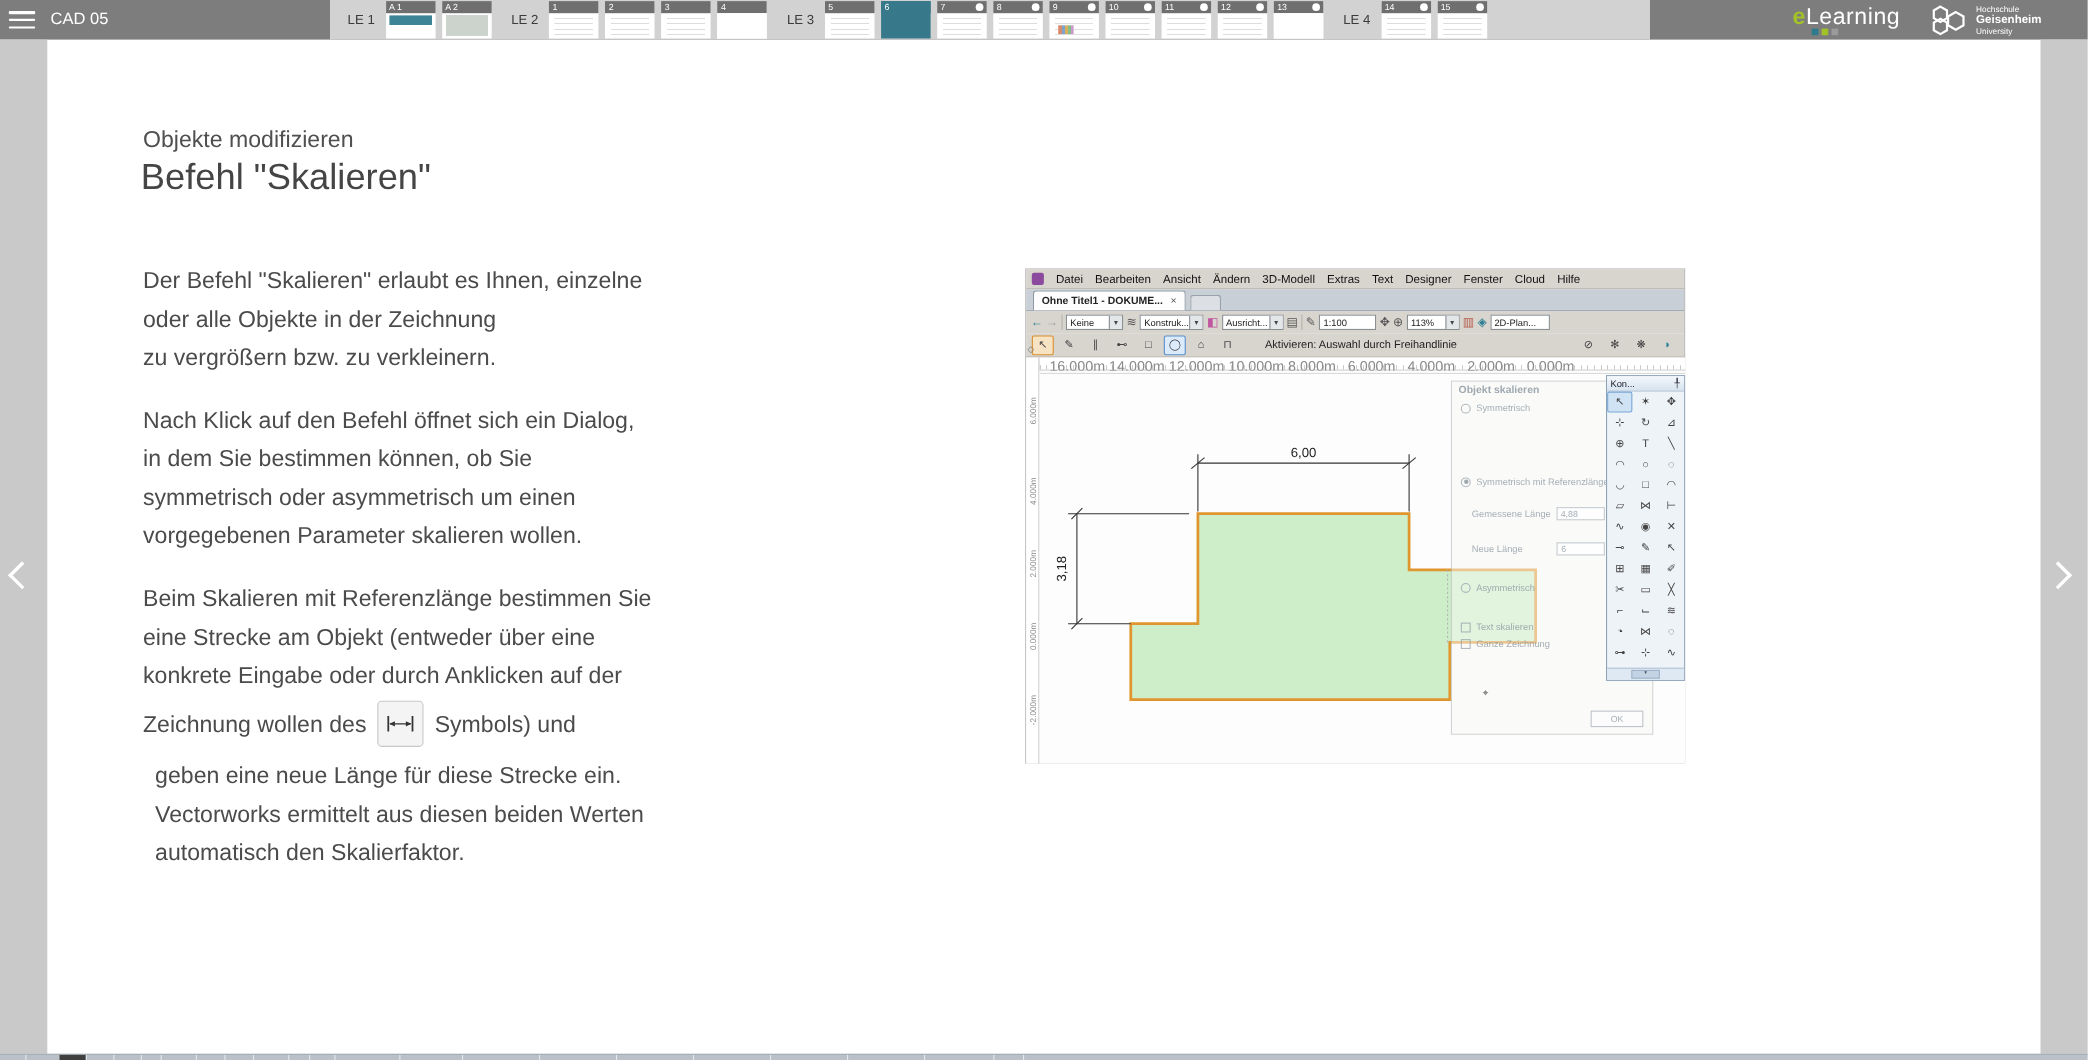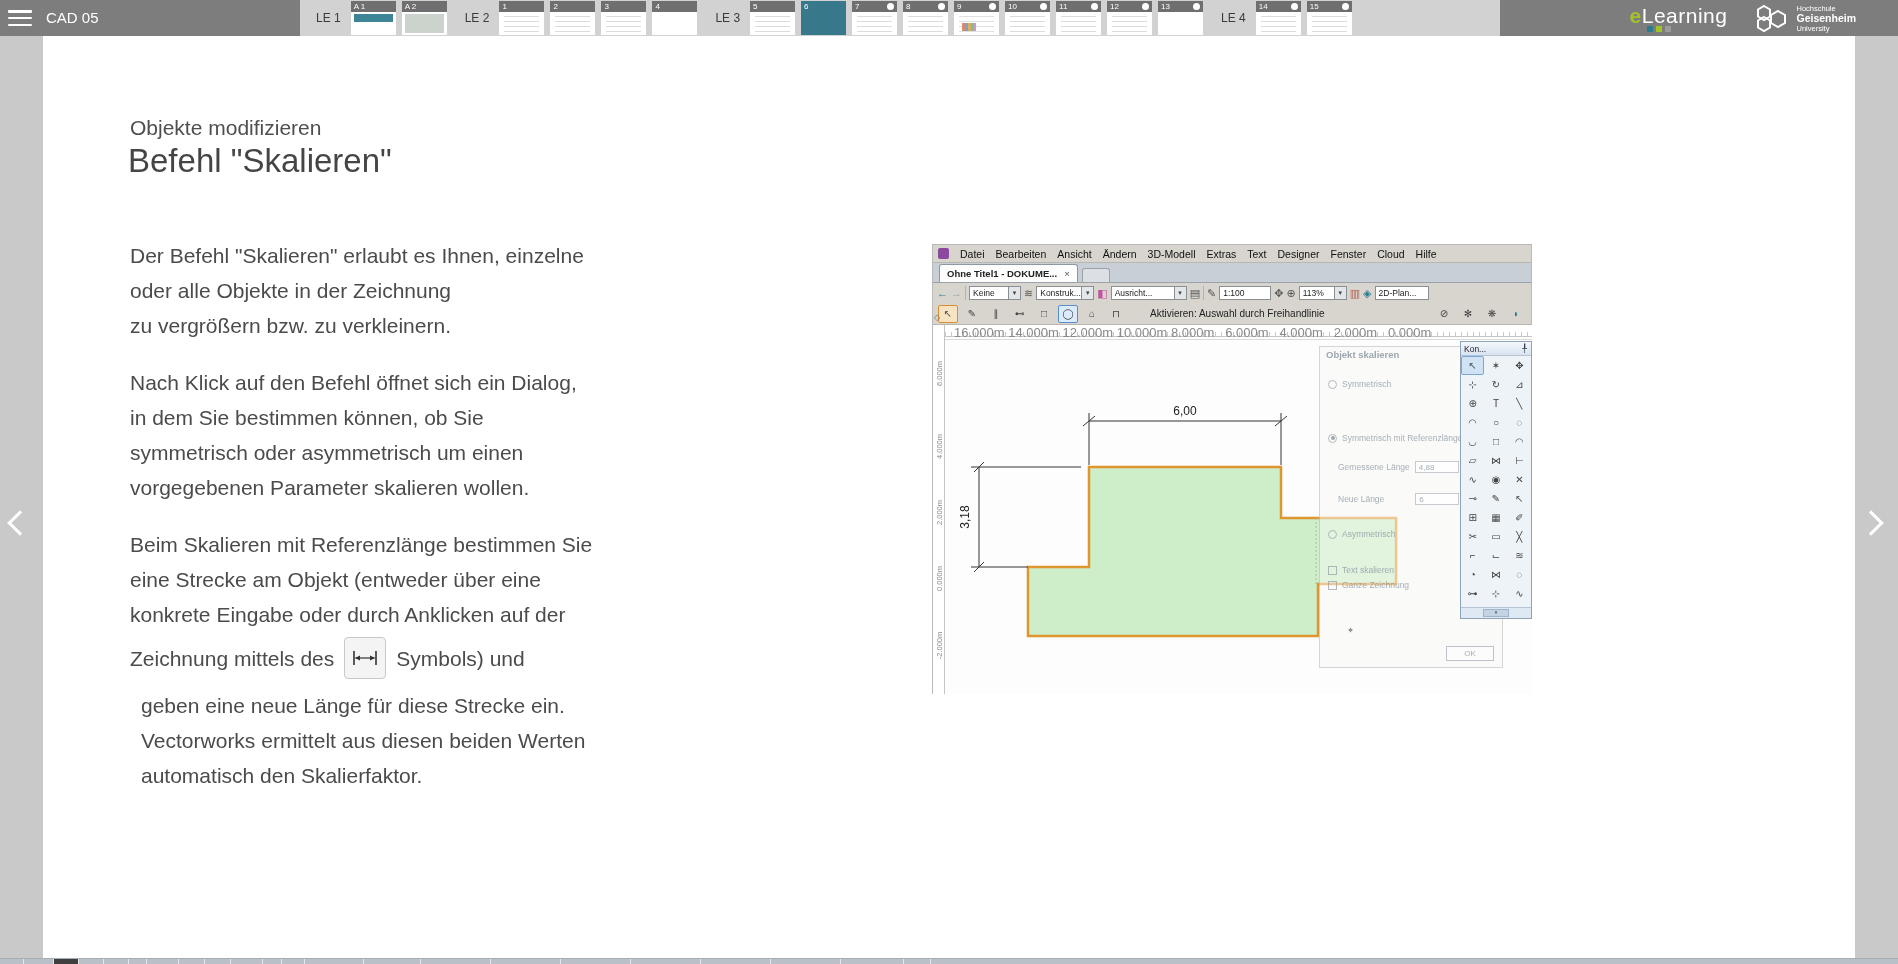--- a/index.html
+++ b/index.html
@@ -236,21 +236,21 @@
 oder alle Objekte in der Zeichnung
 zu vergrößern bzw. zu verkleinern.</p>
   <p>Nach Klick auf den Befehl öffnet sich ein Dialog,
 in dem Sie bestimmen können, ob Sie
 symmetrisch oder asymmetrisch um einen
 vorgegebenen Parameter skalieren wollen.</p>
   <p style="margin-bottom:0;">Beim Skalieren mit Referenzlänge bestimmen Sie
 eine Strecke am Objekt (entweder über eine
 konkrete Eingabe oder durch Anklicken auf der</p>
   <div id="icon-row">
-    <span>Zeichnung mittels des</span>
+    <span>Zeichnung wollen des</span>
     <span id="dim-icon-box">
       <svg width="26" height="16" viewBox="0 0 26 16">
         <g stroke="#333" stroke-width="1.6" fill="#333">
           <line x1="2" y1="1" x2="2" y2="15"></line>
             <line x1="24" y1="1" x2="24" y2="15"></line>
           <line x1="3.5" y1="8" x2="22.5" y2="8" stroke-width="1.2"></line>
           <path d="M3 8 L8 5.6 L8 10.4 Z" stroke="none"></path>
             <path d="M23 8 L18 5.6 L18 10.4 Z" stroke="none"></path>
         </g>
       </svg>
@@ -291,21 +291,21 @@
     <span class="vw-combo" style="width:52px;">
         <span>Keine</span>
         <span class="dd">▾</span>
       </span>
     <span class="vw-icon">≋</span>
     <span class="vw-combo" style="width:58px;">
         <span>Konstruk...</span>
         <span class="dd">▾</span>
       </span>
     <span class="vw-icon" style="color:#c2559f;">◧</span>
-    <span class="vw-combo" style="width:76px;">
+    <span class="vw-combo" style="width:56px;">
         <span>Ausricht...</span>
         <span class="dd">▾</span>
       </span>
     <span class="vw-icon">▤</span>
     <span class="vw-sep"></span>
     <span class="vw-icon">✎</span>
     <span class="vw-field" style="width:52px;">1:100</span>
     <span class="vw-icon">✥</span>
     <span class="vw-icon">⊕</span>
     <span class="vw-combo" style="width:48px;">
@@ -372,21 +372,21 @@
         <line x1="26" y1="130" x2="136" y2="130"></line>
         <line x1="26" y1="230" x2="83" y2="230"></line>
         <line x1="29" y1="135" x2="39" y2="125"></line>
         <line x1="29" y1="235" x2="39" y2="225"></line>
       </g>
       <text x="24" y="180" text-anchor="middle" font-size="12" fill="#222" transform="rotate(-90 24 180)">3,18</text>
     </svg>
 
     <div class="vw-dialog">
       <div class="title">Objekt skalieren</div>
-      <div class="row" style="top:32px;text-align:right;">
+      <div class="row" style="top:19px;text-align:right;">
           <span class="radio"></span>
           <span>Symmetrisch</span>
         </div>
       <div class="row" style="top:86px;">
           <span class="radio on"></span>
           <span>Symmetrisch mit Referenzlänge</span>
         </div>
       <div class="row ind" style="top:114px;">
           <span>Gemessene Länge</span>
           <span class="fld">4,88</span>

